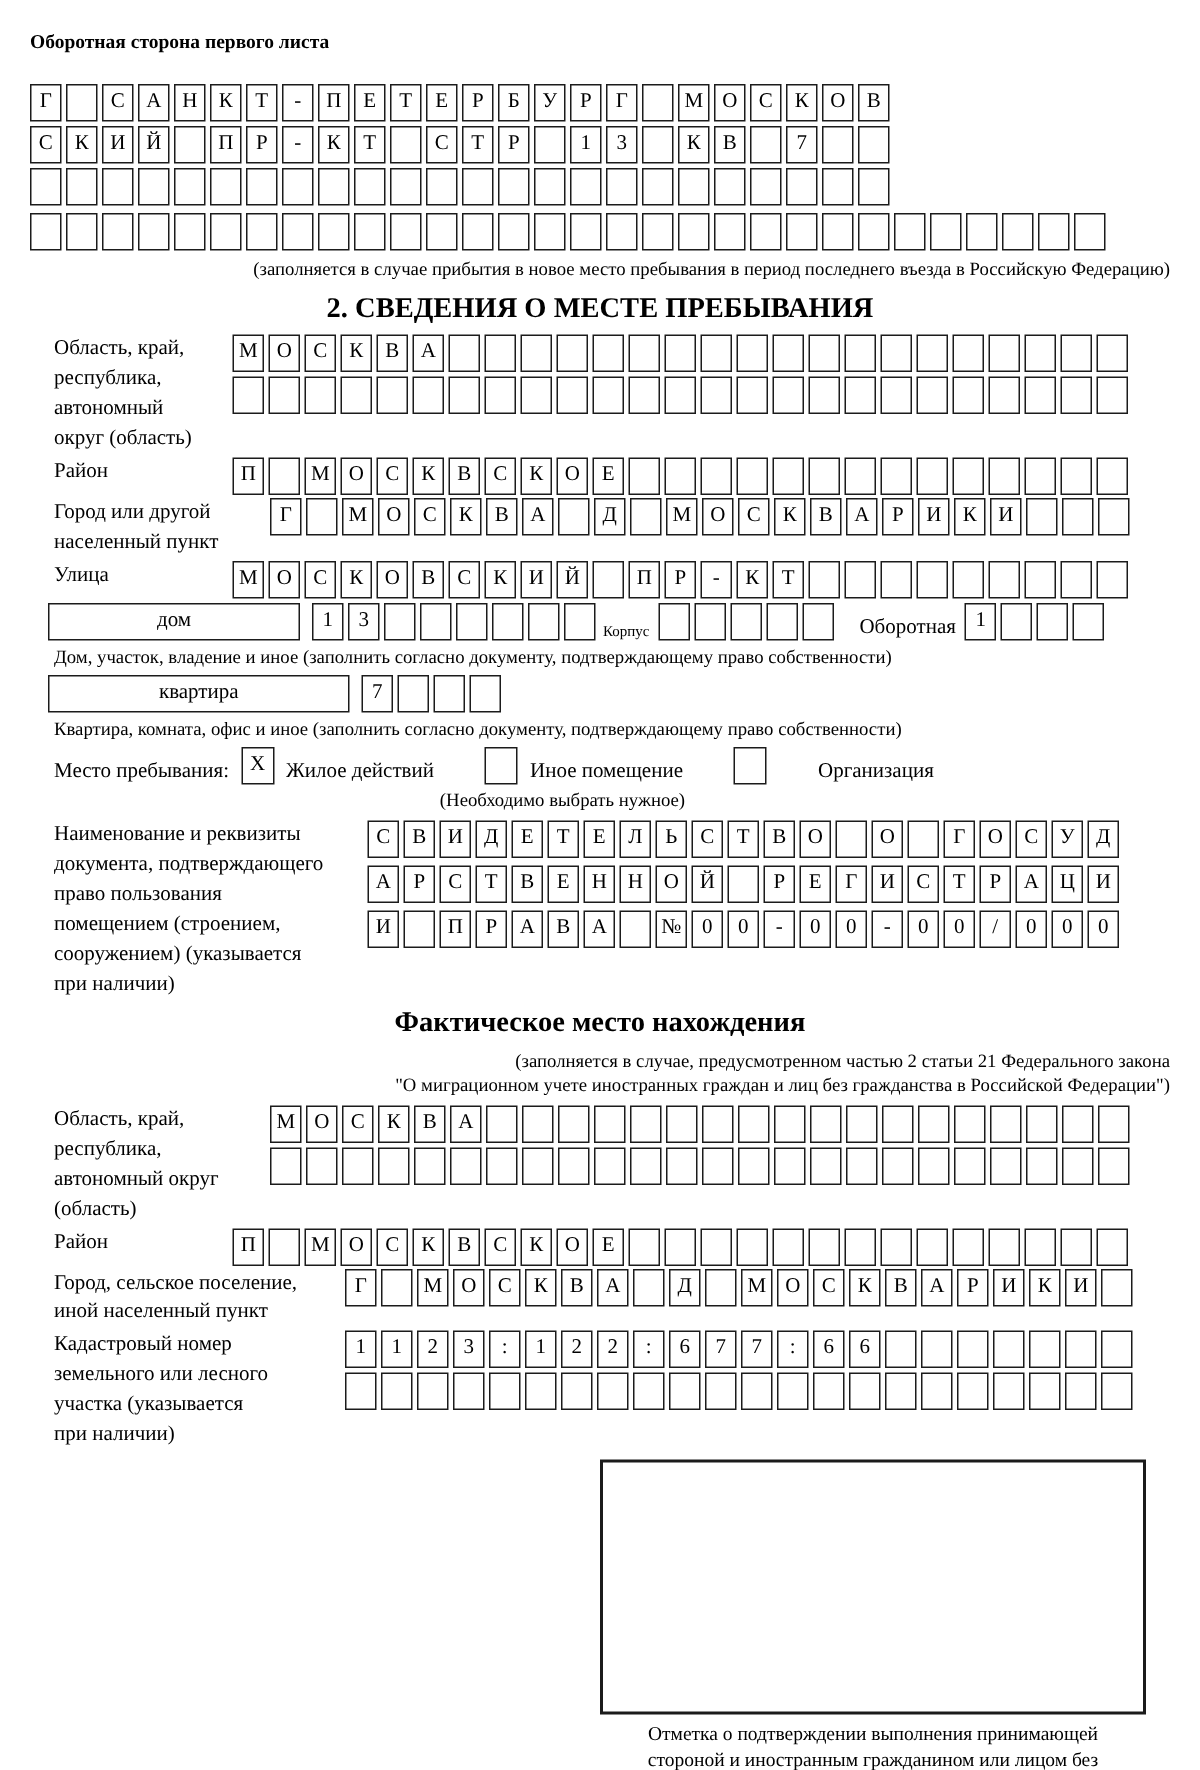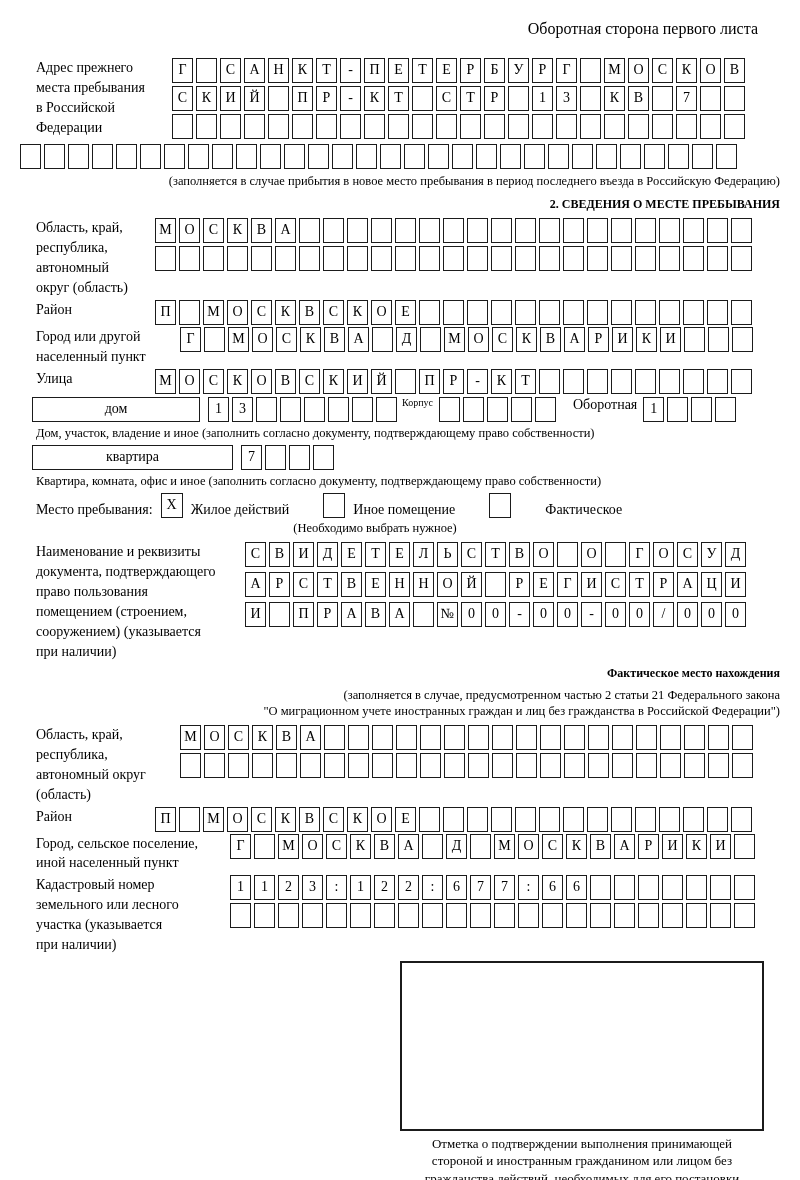--- a/index.html
+++ b/index.html
@@ -1,48 +1,47 @@
 <!DOCTYPE html>
 <html><head>
 <meta charset="utf-8">
 <style>
   html,body{margin:0;padding:0;background:#fff;}
   body{width:800px;height:1180px;overflow:hidden;color:#000;
        font-family:"Liberation Serif","DejaVu Serif",serif;}
   .content{padding:4px 20px 0 20px;box-sizing:border-box;width:800px;}
-  .page-title{text-align:right;font-size:16px;margin:16px 22px 20px 0;}
+  .page-title{font-size:13px;margin:16px 22px 20px 0;font-weight:bold;}
   .frow{display:flex;align-items:flex-start;margin-bottom:2px;}
   .lbl{font-size:14px;line-height:1.42;padding-left:16px;box-sizing:border-box;flex-shrink:0;}
   .grid .cellrow{display:flex;margin-bottom:3px;}
   .cellrow{display:flex;}
   .cell{box-sizing:border-box;width:21px;height:25px;border:1.8px solid #1b1b1b;margin-right:3px;
         font-size:14px;line-height:21px;text-align:center;flex-shrink:0;background:#fff;}
   .widebox{box-sizing:border-box;height:25px;border:1.8px solid #1b1b1b;text-align:center;
         font-size:14px;line-height:21px;flex-shrink:0;background:#fff;}
   .chk{box-sizing:border-box;width:22px;height:25px;border:1.8px solid #1b1b1b;display:inline-block;
         text-align:center;font-size:14px;line-height:21px;vertical-align:middle;background:#fff;}
-  .sec-head{text-align:right;font-weight:bold;font-size:12px;margin:8px 0 6px 0;}
+  .sec-head{text-align:center;font-weight:bold;font-size:19px;margin:8px 0 6px 0;}
   .note{font-size:12.5px;line-height:1.3;}
   .note-center{text-align:right;}
   .mb4{margin-bottom:4px;} .mb6{margin-bottom:6px;}
   .stamp-box{box-sizing:border-box;width:364px;height:170px;border:2px solid #1b1b1b;
         margin:6px 0 4px 380px;background:#fff;}
   .stamp-note{width:420px;margin-left:352px;text-align:center;font-size:13px;line-height:1.35;}
   .stay-row{display:flex;align-items:flex-end;font-size:14px;margin:4px 0 2px 16px;}
   .stay-row .gap-s{width:8px;} .stay-row .gap-l{width:34px;}
 </style>
 </head>
 <body>
 
 <div class="content">
 
   <div class="page-title">Оборотная сторона первого листа</div>
 
   <div class="frow">
-    <div class="lbl" style="width:152px;">Адрес прежнего<br>места пребывания<br>в Российской<br>Федерации</div>
     <div class="grid">
       <div class="cellrow">
           <span class="cell">Г</span>
           <span class="cell"></span>
           <span class="cell">С</span>
           <span class="cell">А</span>
           <span class="cell">Н</span>
           <span class="cell">К</span>
           <span class="cell">Т</span>
           <span class="cell">-</span>
@@ -298,21 +297,21 @@
         <span class="cell"></span>
         <span class="cell"></span>
         <span class="cell"></span>
         <span class="cell"></span>
         <span class="cell"></span>
         <span class="cell"></span>
         <span class="cell"></span>
       </div>
   </div>
 
-  <div class="frow" style="align-items:flex-start;margin-top:3px;">
+  <div class="frow" style="align-items:flex-end;margin-top:3px;">
     <div class="widebox" style="width:168px;margin-left:12px;">дом</div>
     <div style="width:8px;"></div>
     <div class="cellrow">
         <span class="cell">1</span>
         <span class="cell">3</span>
         <span class="cell"></span>
         <span class="cell"></span>
         <span class="cell"></span>
         <span class="cell"></span>
         <span class="cell"></span>
@@ -354,21 +353,21 @@
     <span class="chk">X</span>
     <span class="gap-s"></span>
     <span>Жилое действий</span>
     <span class="gap-l"></span>
     <span class="chk"></span>
     <span class="gap-s"></span>
     <span>Иное помещение</span>
     <span class="gap-l"></span>
     <span class="chk"></span>
     <span class="gap-l"></span>
-    <span>Фактическое</span>
+    <span>Организация</span>
   </div>
   <div class="note" style="margin:1px 0 6px 170px;width:370px;text-align:center;">(Необходимо выбрать нужное)</div>
 
   <div class="frow">
     <div class="lbl" style="width:225px;">Наименование и реквизиты<br>документа, подтверждающего<br>право пользования<br>помещением (строением,<br>сооружением) (указывается<br>при наличии)</div>
     <div class="grid">
       <div class="cellrow" style="margin-bottom:5px;">
           <span class="cell">С</span>
           <span class="cell">В</span>
           <span class="cell">И</span>

